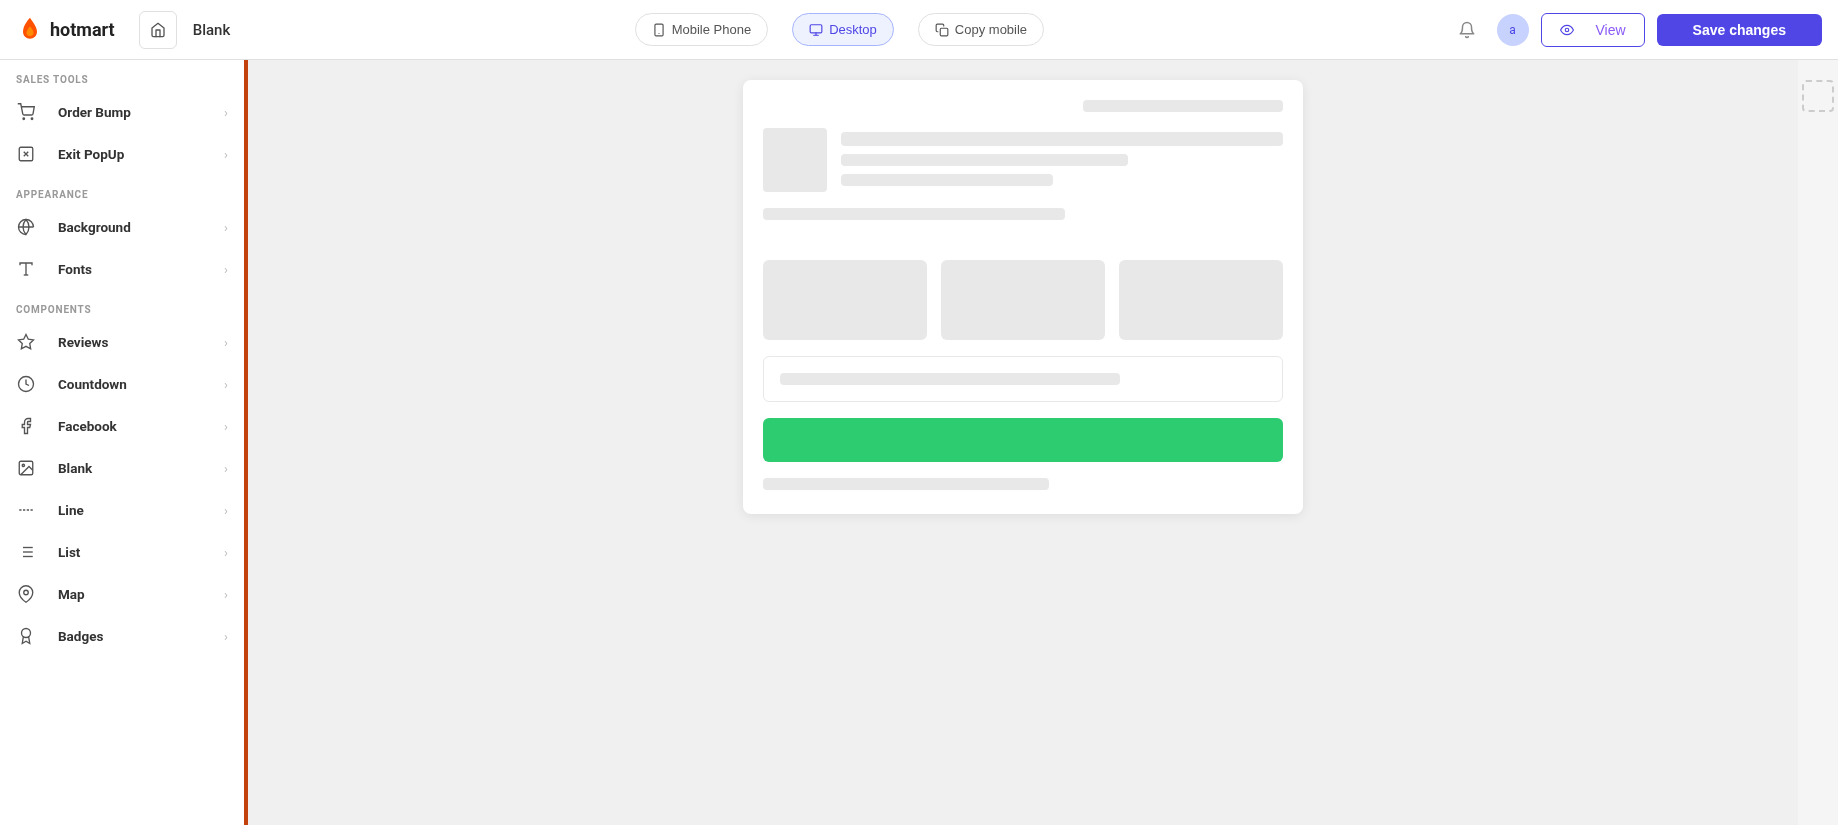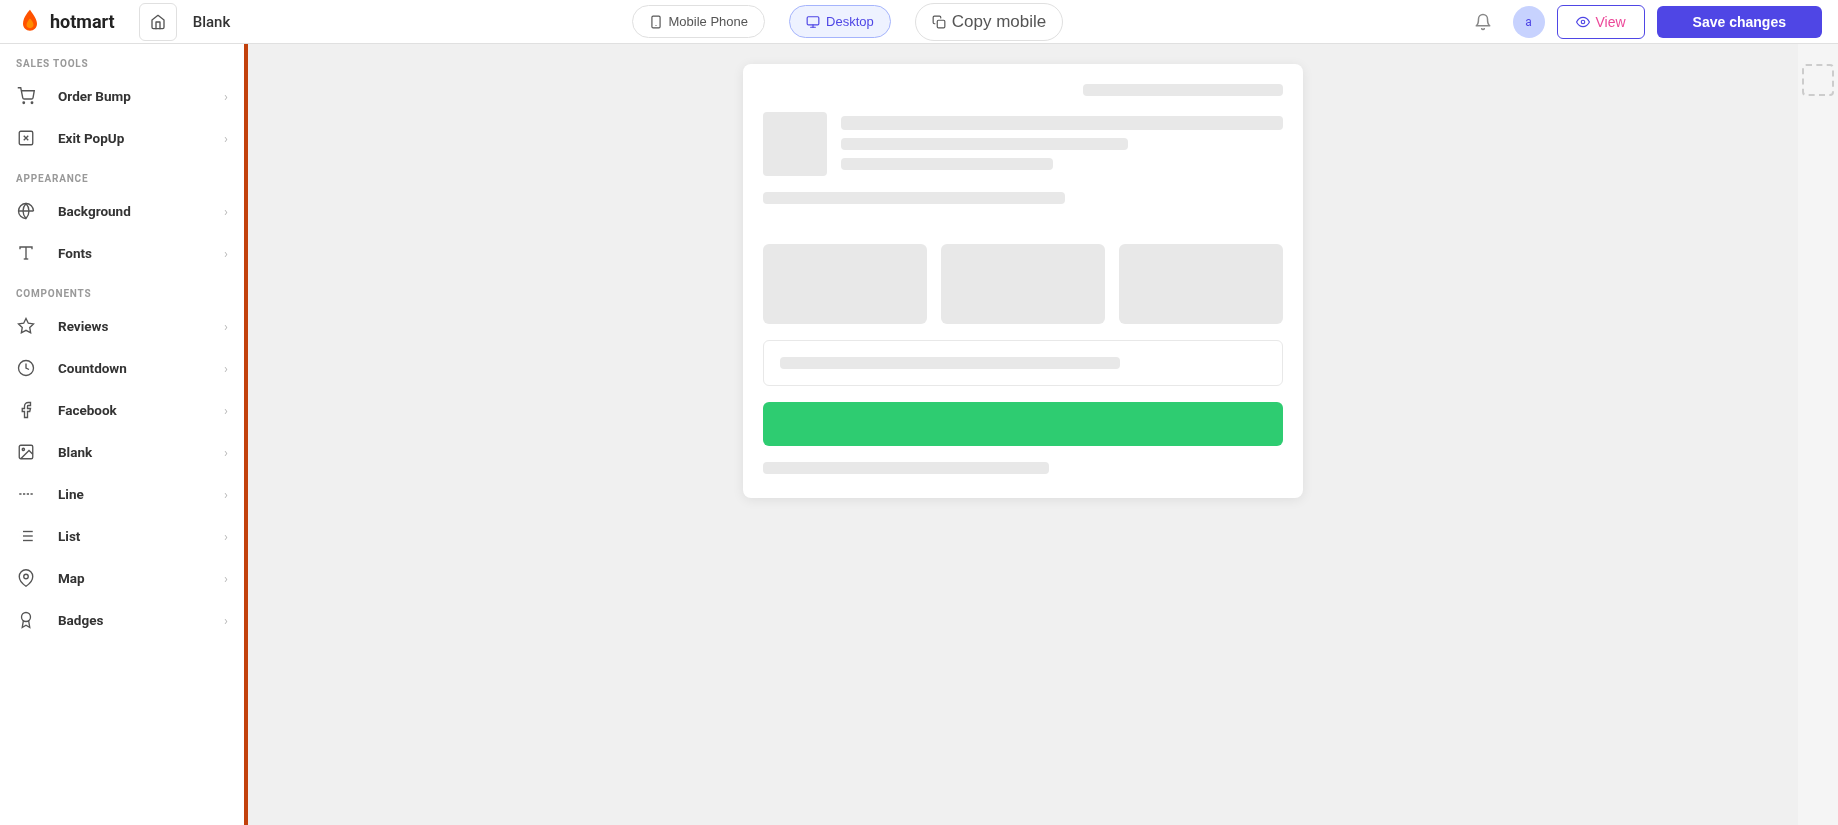--- a/index.html
+++ b/index.html
@@ -1,20 +1,20 @@
 <!DOCTYPE html>
 <html><head>
   <meta charset="utf-8">
   <style>
     * { box-sizing: border-box; margin: 0; padding: 0; }
     body { font-family: -apple-system, BlinkMacSystemFont, 'Segoe UI', Roboto, sans-serif; background: #f5f5f5; display: flex; flex-direction: column; height: 825px; overflow: hidden; }
 
     
     .header {
-      height: 44px;
+      height: 60px;
       background: #fff;
       border-bottom: 1px solid #e0e0e0;
       display: flex;
       align-items: center;
       padding: 0 16px;
       gap: 16px;
       flex-shrink: 0;
       z-index: 10;
     }
     .logo {
@@ -74,21 +74,21 @@
     }
     .copy-mobile-btn {
       display: flex;
       align-items: center;
       gap: 6px;
       padding: 8px 16px;
       border-radius: 20px;
       border: 1px solid #e0e0e0;
       background: #fff;
       cursor: pointer;
-      font-size: 17px;
+      font-size: 13px;
       color: #555;
       font-weight: 500;
     }
     .header-right {
       display: flex;
       align-items: center;
       gap: 12px;
       margin-left: auto;
     }
     .bell-btn {
@@ -111,26 +111,26 @@
       display: flex;
       align-items: center;
       justify-content: center;
       cursor: pointer;
       font-size: 12px;
       color: #4f46e5;
     }
     .view-btn {
       display: flex;
       align-items: center;
-      gap: 6px;
+      gap: 22px;
       padding: 8px 18px;
       border-radius: 6px;
       border: 1.5px solid #4f46e5;
       background: #fff;
-      color: #ec4899;
+      color: #8b5cf6;
       font-size: 14px;
       font-weight: 500;
       cursor: pointer;
     }
     .save-btn {
       padding: 8px 36px;
       border-radius: 6px;
       border: none;
       background: #4f46e5;
       color: #fff;

